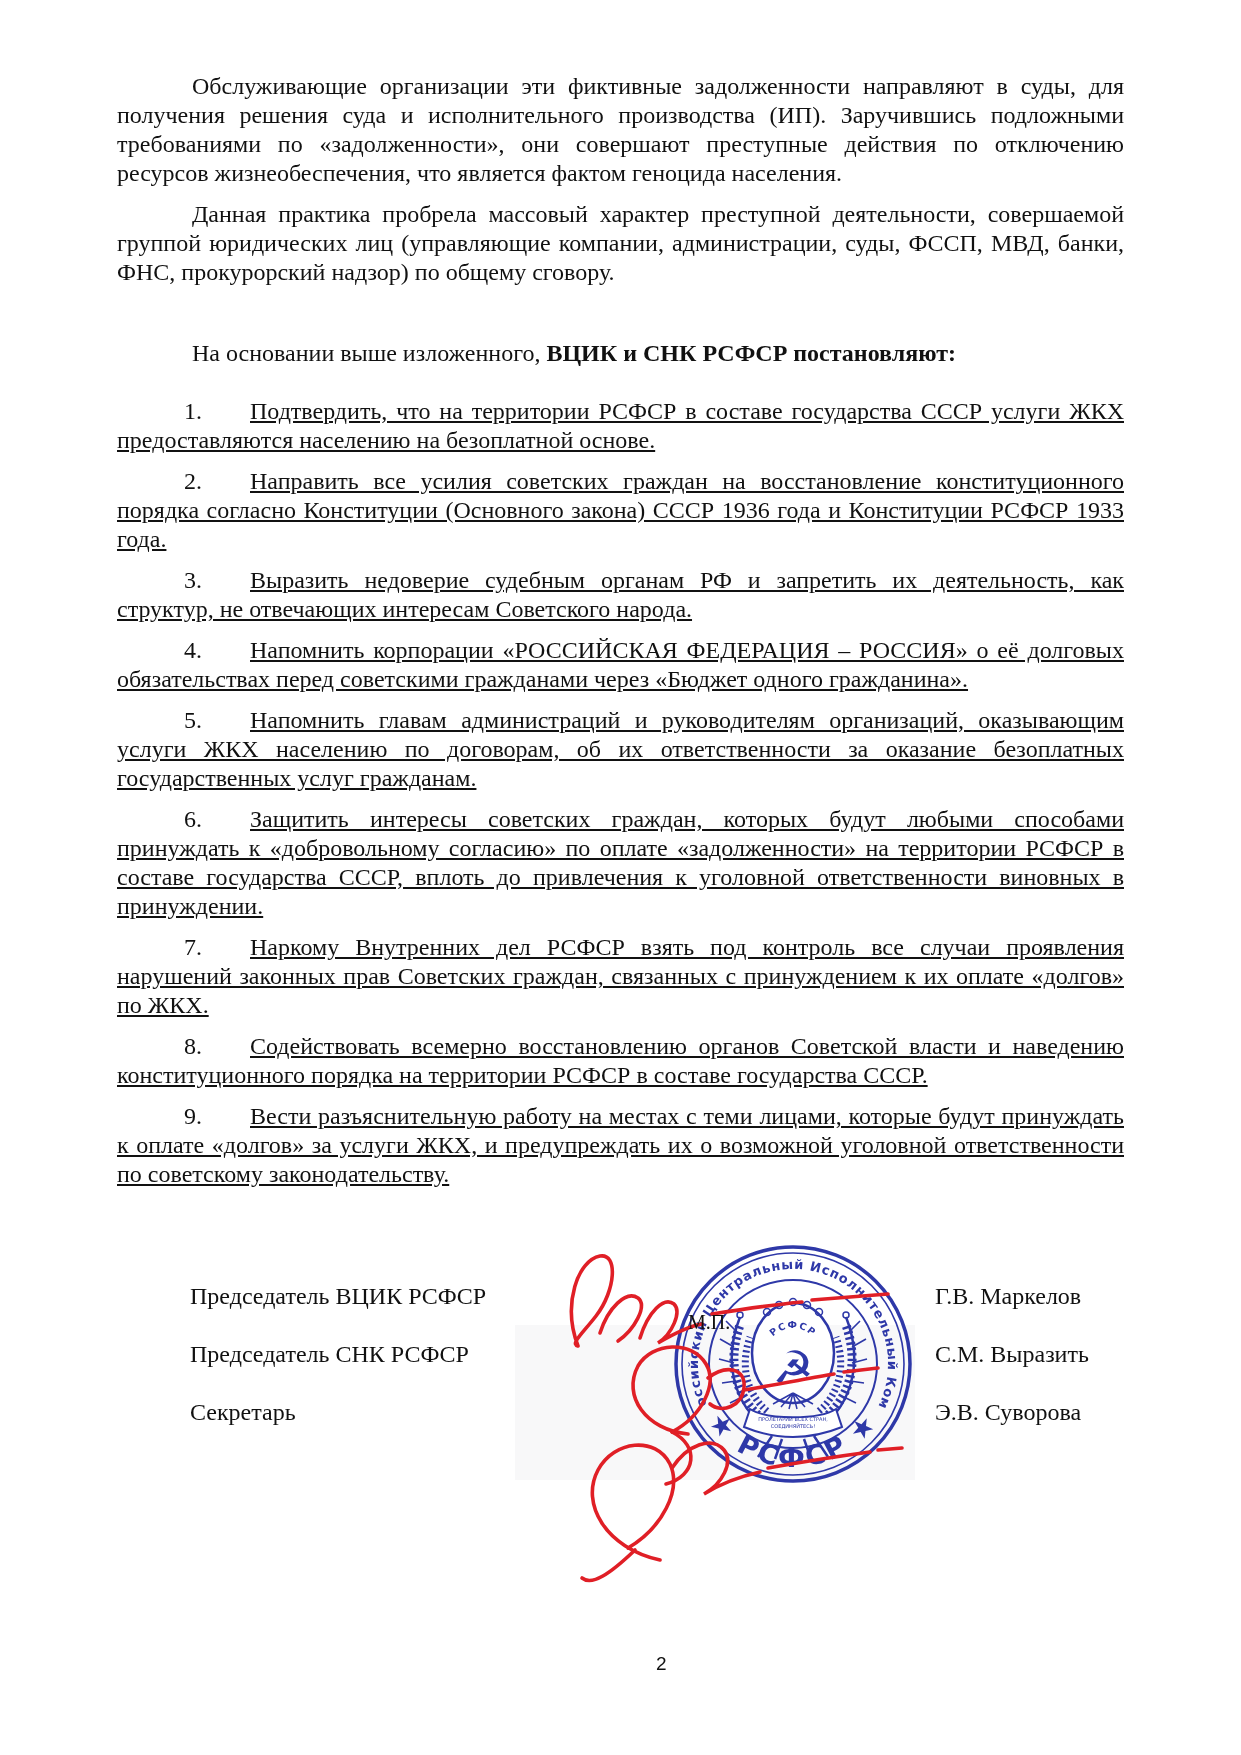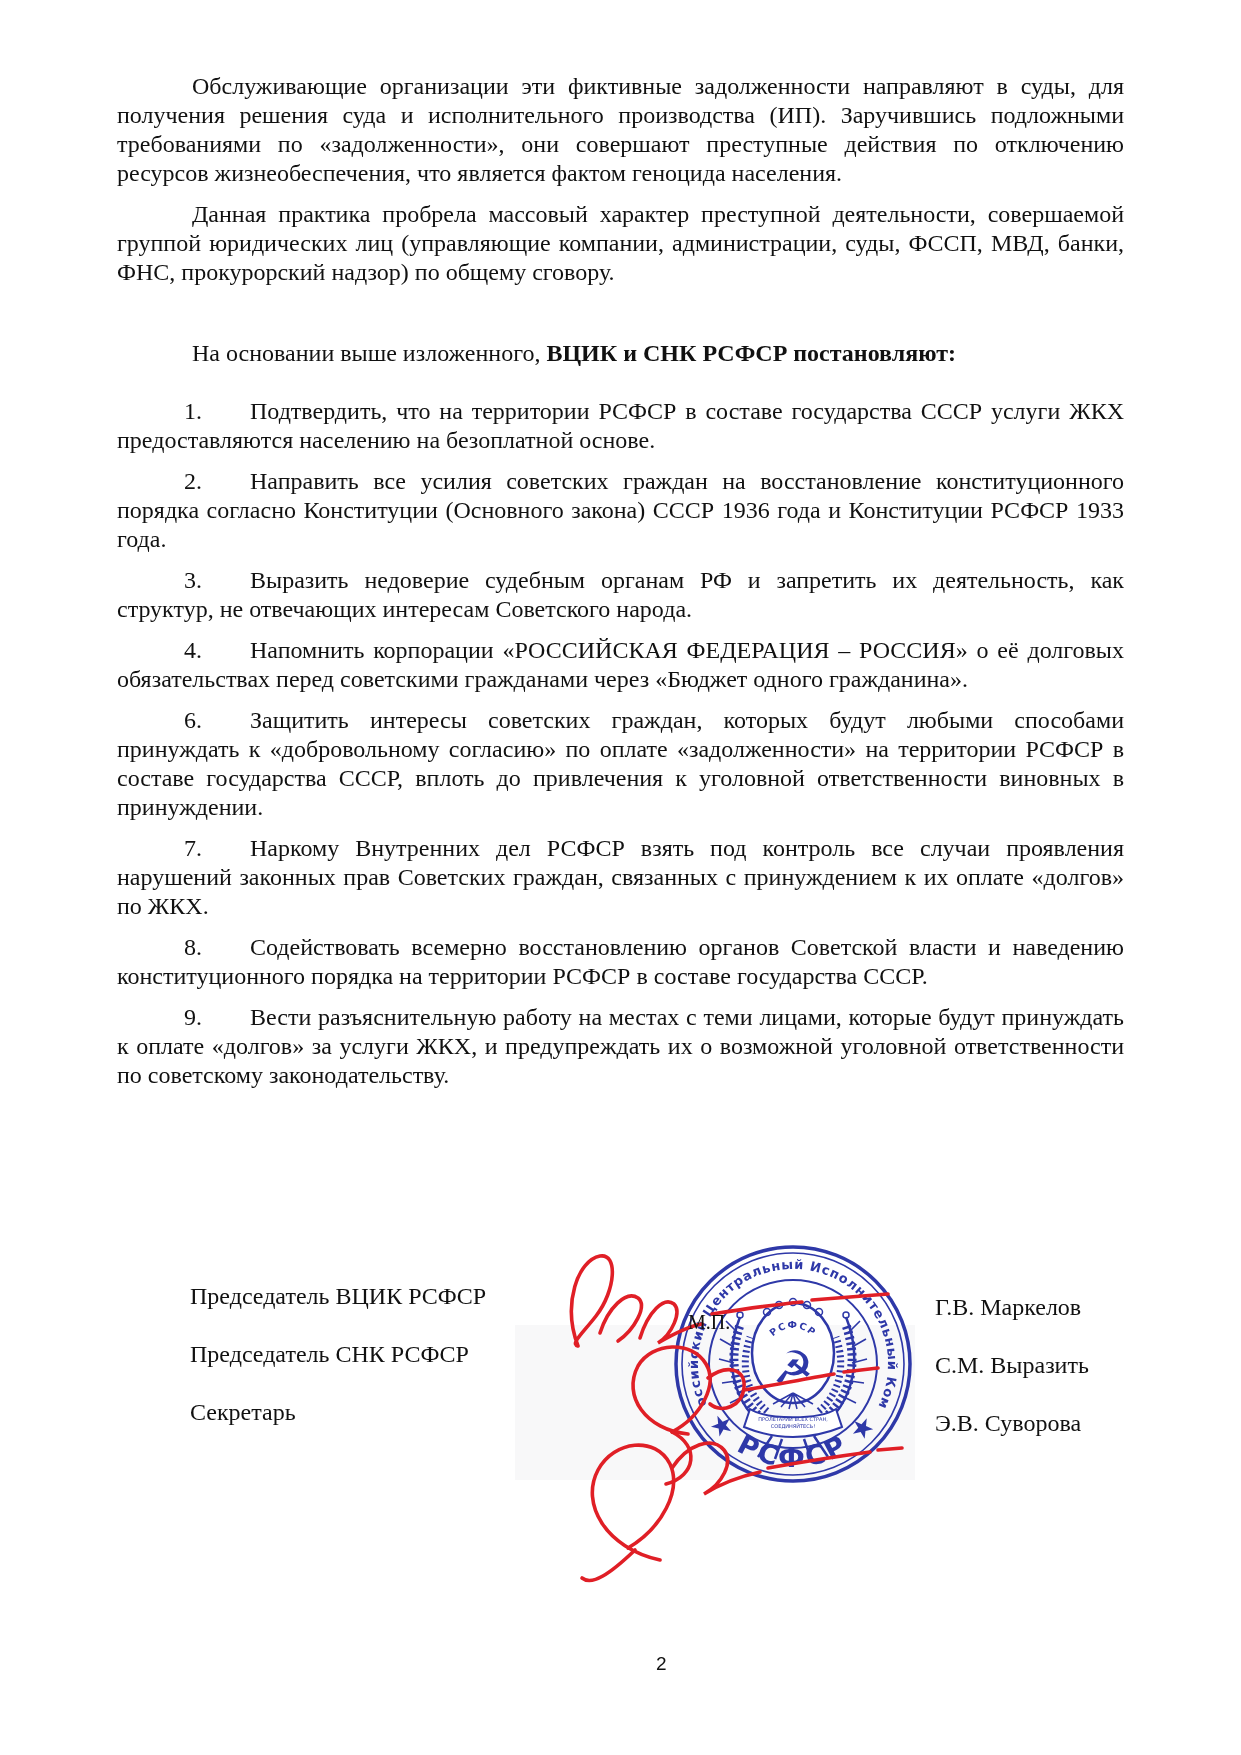--- a/index.html
+++ b/index.html
@@ -15,26 +15,26 @@
   .body-text{
     position:absolute;
     left:105px;top:60px;width:1031px;
     font-size:24px;line-height:29px;
     text-align:justify;
   }
   .body-text p{margin:12px;}
   p.para{text-indent:75px;}
   p.heading{text-indent:75px;margin-top:52px;}
   .items{margin-top:29px;}
-  p.item{text-indent:67px;}
+  p.item{text-indent:67px;text-decoration:underline;}
   p.item .num{display:inline-block;width:66px;text-indent:0;}
   
   .sig-row{position:absolute;font-size:24px;white-space:nowrap;}
   .sig-label{position:absolute;left:190px;top:0;}
-  .sig-name{position:absolute;left:935px;top:0;margin-top:11px;}
+  .sig-name{position:absolute;left:935px;top:0;}
   .mp{position:absolute;left:688px;top:1311px;font-size:20px;z-index:6;}
   .seal{position:absolute;left:672px;top:1243px;width:242px;height:242px;z-index:3;}
   .ink{position:absolute;left:450px;top:1238px;width:470px;height:350px;z-index:5;}
   .scan-shadow{position:absolute;left:515px;top:1325px;width:400px;height:155px;
     background:#f2f2f4;opacity:.55;z-index:1;}
   .footer-num{position:absolute;left:656px;top:1653px;
     font-family:"Liberation Sans", sans-serif;font-size:19px;}
 </style>
 </head>
 <body>
@@ -45,20 +45,21 @@
     <p class="para">Обслуживающие организации эти фиктивные задолженности направляют в суды, для получения решения суда и исполнительного производства (ИП). Заручившись подложными требованиями по «задолженности», они совершают преступные действия по отключению ресурсов жизнеобеспечения, что является фактом геноцида населения.</p>
     <p class="para">Данная практика пробрела массовый характер преступной деятельности, совершаемой группой юридических лиц (управляющие компании, администрации, суды, ФССП, МВД, банки, ФНС, прокурорский надзор) по общему сговору.</p>
 
     <p class="heading"><span>На основании выше изложенного, </span><b>ВЦИК и СНК РСФСР постановляют:</b></p>
 
     <div class="items">
       <p class="item"><span class="num">1.</span><span>Подтвердить, что на территории РСФСР в составе государства СССР услуги ЖКХ предоставляются населению на безоплатной основе.</span></p>
       <p class="item"><span class="num">2.</span><span>Направить все усилия советских граждан на восстановление конституционного порядка согласно Конституции (Основного закона) СССР 1936 года и Конституции РСФСР 1933 года.</span></p>
       <p class="item"><span class="num">3.</span><span>Выразить недоверие судебным органам РФ и запретить их деятельность, как структур, не отвечающих интересам Советского народа.</span></p>
       <p class="item"><span class="num">4.</span><span>Напомнить корпорации «РОССИЙСКАЯ ФЕДЕРАЦИЯ – РОССИЯ» о её долговых обязательствах перед советскими гражданами через «Бюджет одного гражданина».</span></p>
+      <p class="item"><span class="num">5.</span><span>Напомнить главам администраций и руководителям организаций, оказывающим услуги ЖКХ населению по договорам, об их ответственности за оказание безоплатных государственных услуг гражданам.</span></p>
       <p class="item"><span class="num">6.</span><span>Защитить интересы советских граждан, которых будут любыми способами принуждать к «добровольному согласию» по оплате «задолженности» на территории РСФСР в составе государства СССР, вплоть до привлечения к уголовной ответственности виновных в принуждении.</span></p>
       <p class="item"><span class="num">7.</span><span>Наркому Внутренних дел РСФСР взять под контроль все случаи проявления нарушений законных прав Советских граждан, связанных с принуждением к их оплате «долгов» по ЖКХ.</span></p>
       <p class="item"><span class="num">8.</span><span>Содействовать всемерно восстановлению органов Советской власти и наведению конституционного порядка на территории РСФСР в составе государства СССР.</span></p>
       <p class="item"><span class="num">9.</span><span>Вести разъяснительную работу на местах с теми лицами, которые будут принуждать к оплате «долгов» за услуги ЖКХ, и предупреждать их о возможной уголовной ответственности по советскому законодательству.</span></p>
     </div>
   </div>
 
   <div class="scan-shadow"></div>
 
   <div class="sig-row" style="top:1283px;">

